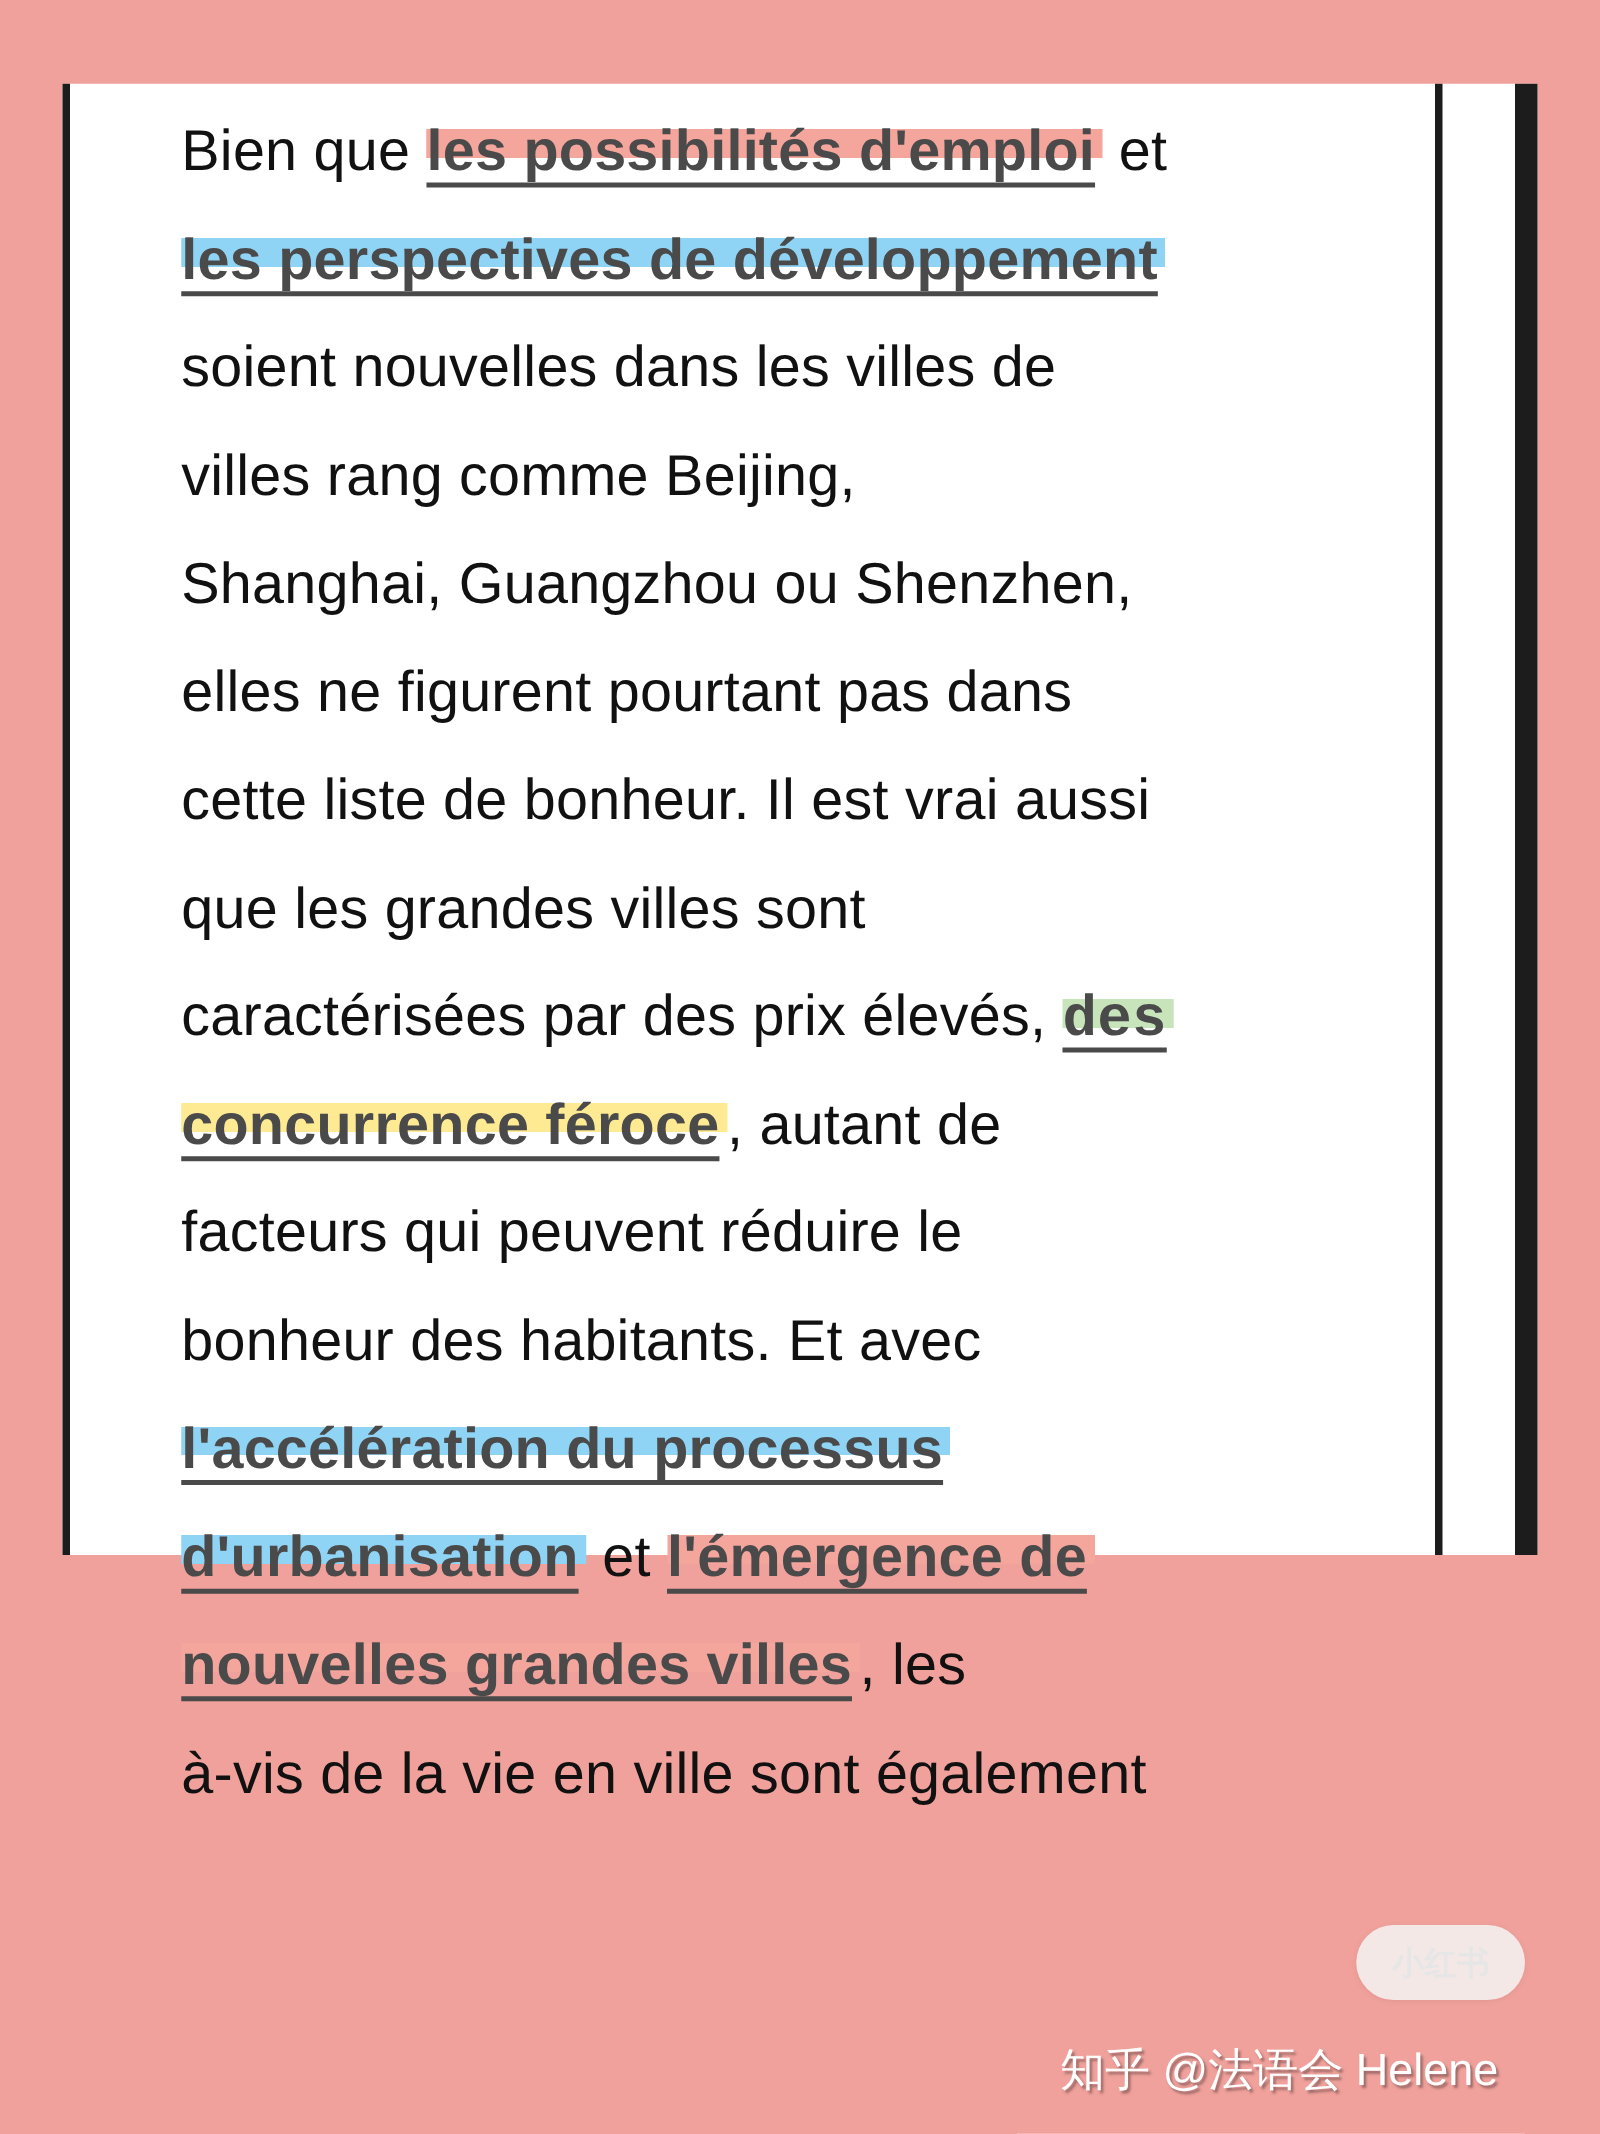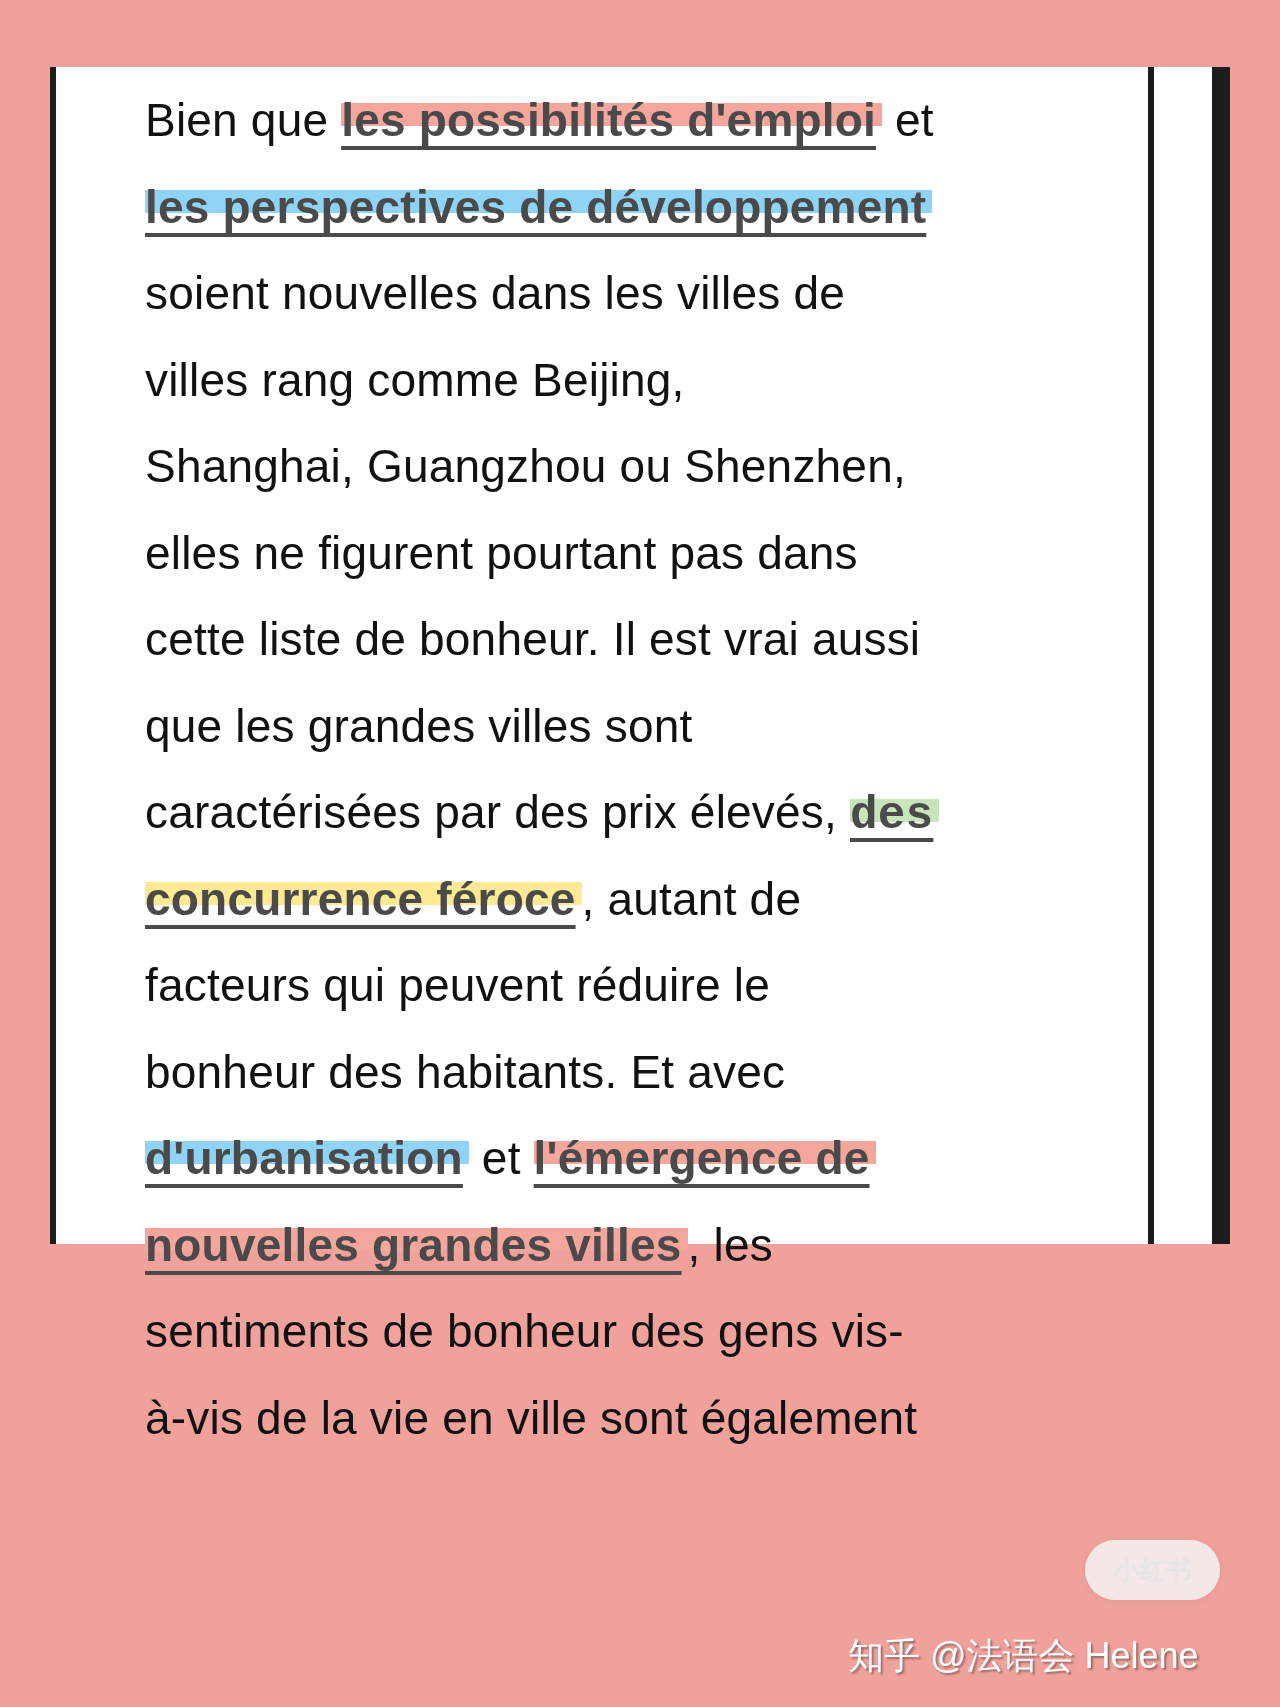--- a/index.html
+++ b/index.html
@@ -70,23 +70,23 @@
     <div class="line">soient nouvelles dans les villes de</div>
     <div class="line">villes rang comme Beijing,</div>
     <div class="line">Shanghai, Guangzhou ou Shenzhen,</div>
     <div class="line">elles ne figurent pourtant pas dans</div>
     <div class="line">cette liste de bonheur. Il est vrai aussi</div>
     <div class="line">que les grandes villes sont</div>
     <div class="line"><span>caractérisées par des prix élevés, </span><span class="hl hl-green">des</span></div>
     <div class="line"><span class="hl hl-yellow">concurrence féroce</span><span>, autant de</span></div>
     <div class="line">facteurs qui peuvent réduire le</div>
     <div class="line">bonheur des habitants. Et avec</div>
+    <div class="line"><span class="hl hl-blue">l'accélération du processus</span></div>
     <div class="line"><span class="hl hl-blue">d'urbanisation</span><span> et </span><span class="hl hl-red">l'émergence de</span></div>
     <div class="line"><span class="hl hl-red">nouvelles grandes villes</span><span>, les</span></div>
-    <div class="line">sentiments de bonheur des gens vis-</div>
     <div class="line">à-vis de la vie en ville sont également</div>
   </div>
 </div>
 
 <div class="badge">
   <span>小红书</span>
 </div>
 
 <div class="watermark">知乎 @法语会 Helene</div>
 

